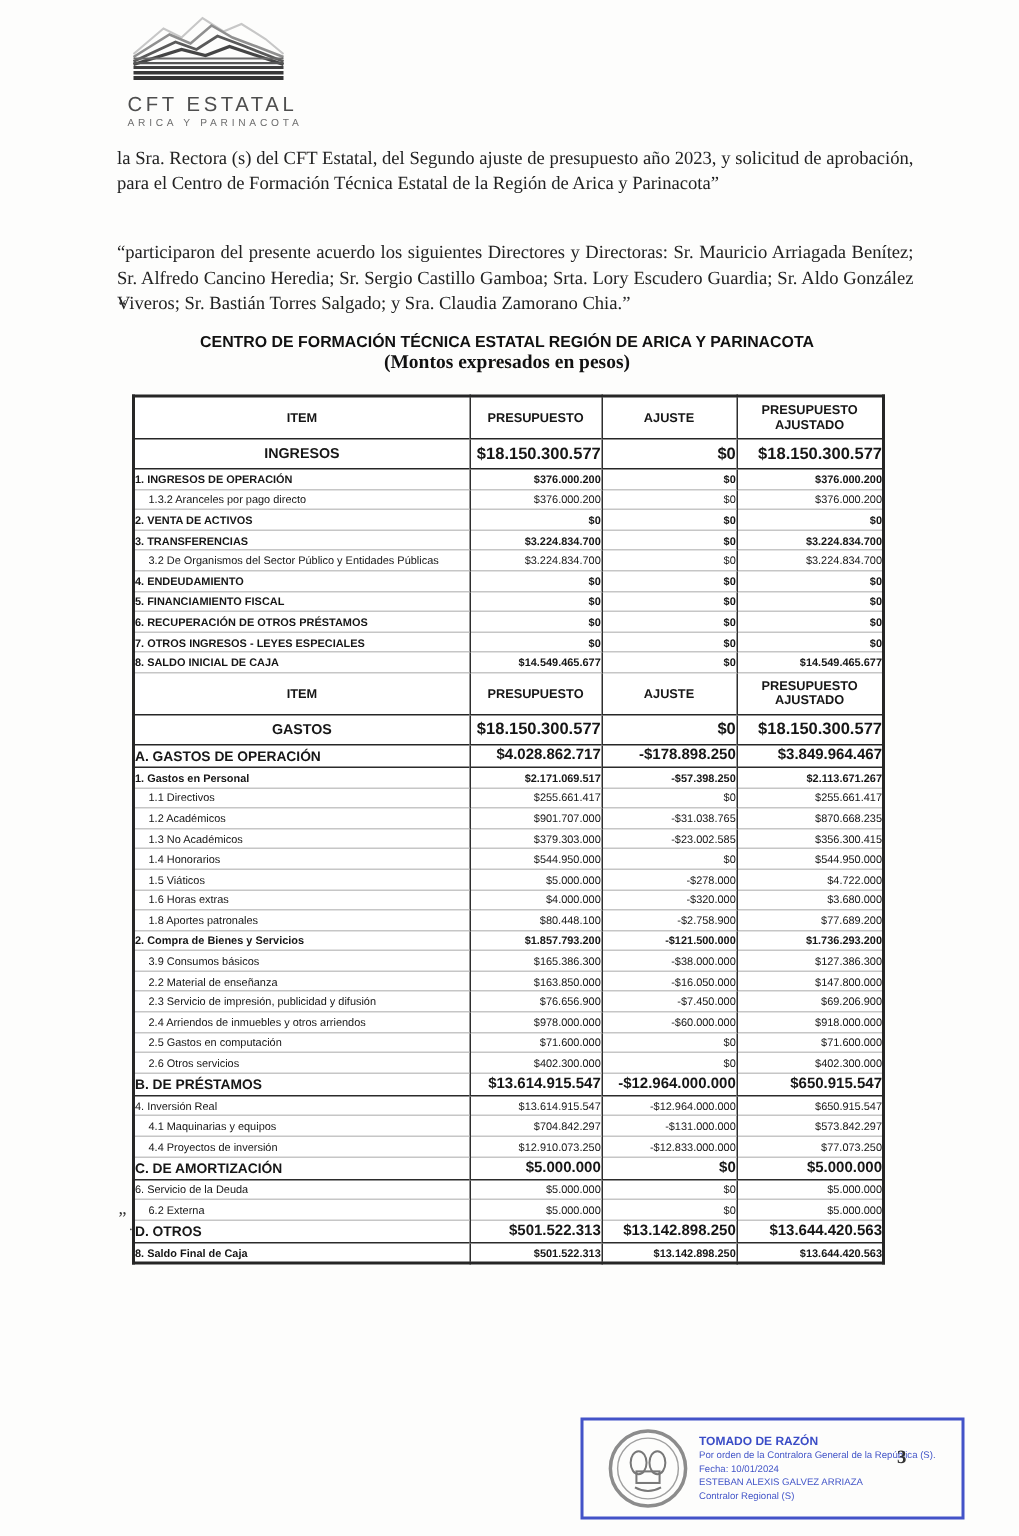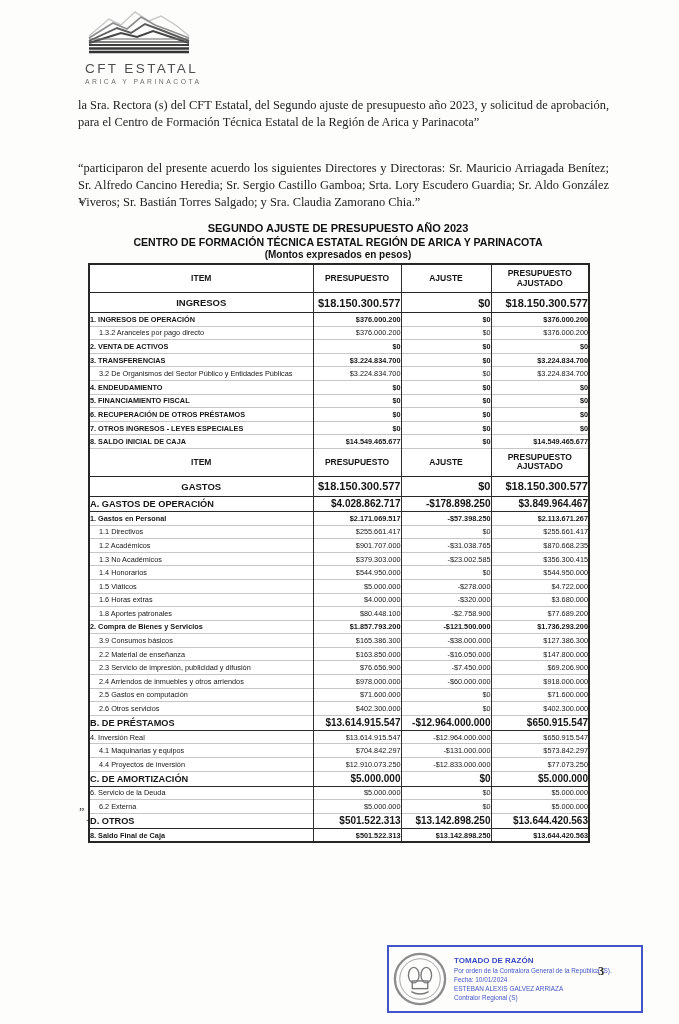--- a/index.html
+++ b/index.html
@@ -18,21 +18,21 @@
     font-family:"Liberation Serif",serif;font-size:12.4px;line-height:16.8px;
     text-align:justify;color:#222;
   }
   .p1{top:97px;}
   .p2{top:160px;}
   .openq{position:absolute;left:79px;top:197px;font-family:"Liberation Serif",serif;font-size:12px;color:#333;}
   
   .titles{position:absolute;left:88px;top:221px;width:500px;text-align:center;color:#111;}
   .t1{font-size:11px;font-weight:700;line-height:14px;}
   .t2{font-size:10.6px;font-weight:700;line-height:14px;}
-  .t3{font-size:10px;font-weight:700;line-height:11px;}
+  .t3{font-size:13px;font-weight:700;line-height:11px;font-family:Liberation Serif, serif;}
   
   table.budget{
     position:absolute;left:88px;top:263px;width:500px;
     border-collapse:collapse;table-layout:fixed;
     border:2px solid #262626;background:#fff;
   }
   table.budget td,table.budget th{
     border-left:1.6px solid #2e2e2e;border-right:1.6px solid #2e2e2e;
     padding:0;overflow:hidden;white-space:nowrap;vertical-align:middle;color:#161616;
   }
@@ -52,21 +52,21 @@
   td.lbl{padding-left:3px;text-align:left;}
   tr.r-sub td.lbl{padding-left:9px;margin-left:20px;}
   td.val{padding-right:3px;text-align:right;}
   
   .closeq{position:absolute;left:79px;top:805px;font-family:"Liberation Serif",serif;font-size:12px;color:#333;}
   .enddot{position:absolute;left:86px;top:812px;font-family:"Liberation Serif",serif;font-size:10px;color:#444;}
   
   .stamp{
     position:absolute;left:387px;top:945px;width:256px;height:68px;box-sizing:border-box;
     border:2px solid #4353c8;background:#fdfdfc;
-    display:flex;align-items:center;gap:7px;padding:3px 4px;
+    display:flex;align-items:center;gap:7px;padding:3px 16px;
   }
   .seal{flex:0 0 auto;}
   .stamp-text{flex:1;}
   .st-title{font-size:8px;font-weight:700;color:#3a4cc6;line-height:10px;}
   .st-line{font-size:6.4px;color:#4456c8;line-height:9px;}
   .pagenum{
     position:absolute;left:598px;top:964px;z-index:5;
     font-family:"Liberation Serif",serif;font-size:12.5px;font-weight:700;color:#333;
   }
 </style>
@@ -89,21 +89,20 @@
     </svg>
     <div class="logo-title">CFT ESTATAL</div>
     <div class="logo-sub">ARICA Y PARINACOTA</div>
   </div>
 
   <p class="para p1">la Sra. Rectora (s) del CFT Estatal, del Segundo ajuste de presupuesto año 2023, y solicitud de aprobación, para el Centro de Formación Técnica Estatal de la Región de Arica y Parinacota”</p>
   <p class="para p2">“participaron del presente acuerdo los siguientes Directores y Directoras: Sr. Mauricio Arriagada Benítez; Sr. Alfredo Cancino Heredia; Sr. Sergio Castillo Gamboa; Srta. Lory Escudero Guardia; Sr. Aldo González Viveros; Sr. Bastián Torres Salgado; y Sra. Claudia Zamorano Chia.”</p>
   <div class="openq">“</div>
 
   <div class="titles">
-    <div class="t1">SEGUNDO AJUSTE DE PRESUPUESTO AÑO 2023</div>
     <div class="t2">CENTRO DE FORMACIÓN TÉCNICA ESTATAL REGIÓN DE ARICA Y PARINACOTA</div>
     <div class="t3">(Montos expresados en pesos)</div>
   </div>
 
   <table class="budget">
     <colgroup>
       <col style="width:224px">
         <col style="width:88px">
         <col style="width:90px">
         <col style="width:98px">

